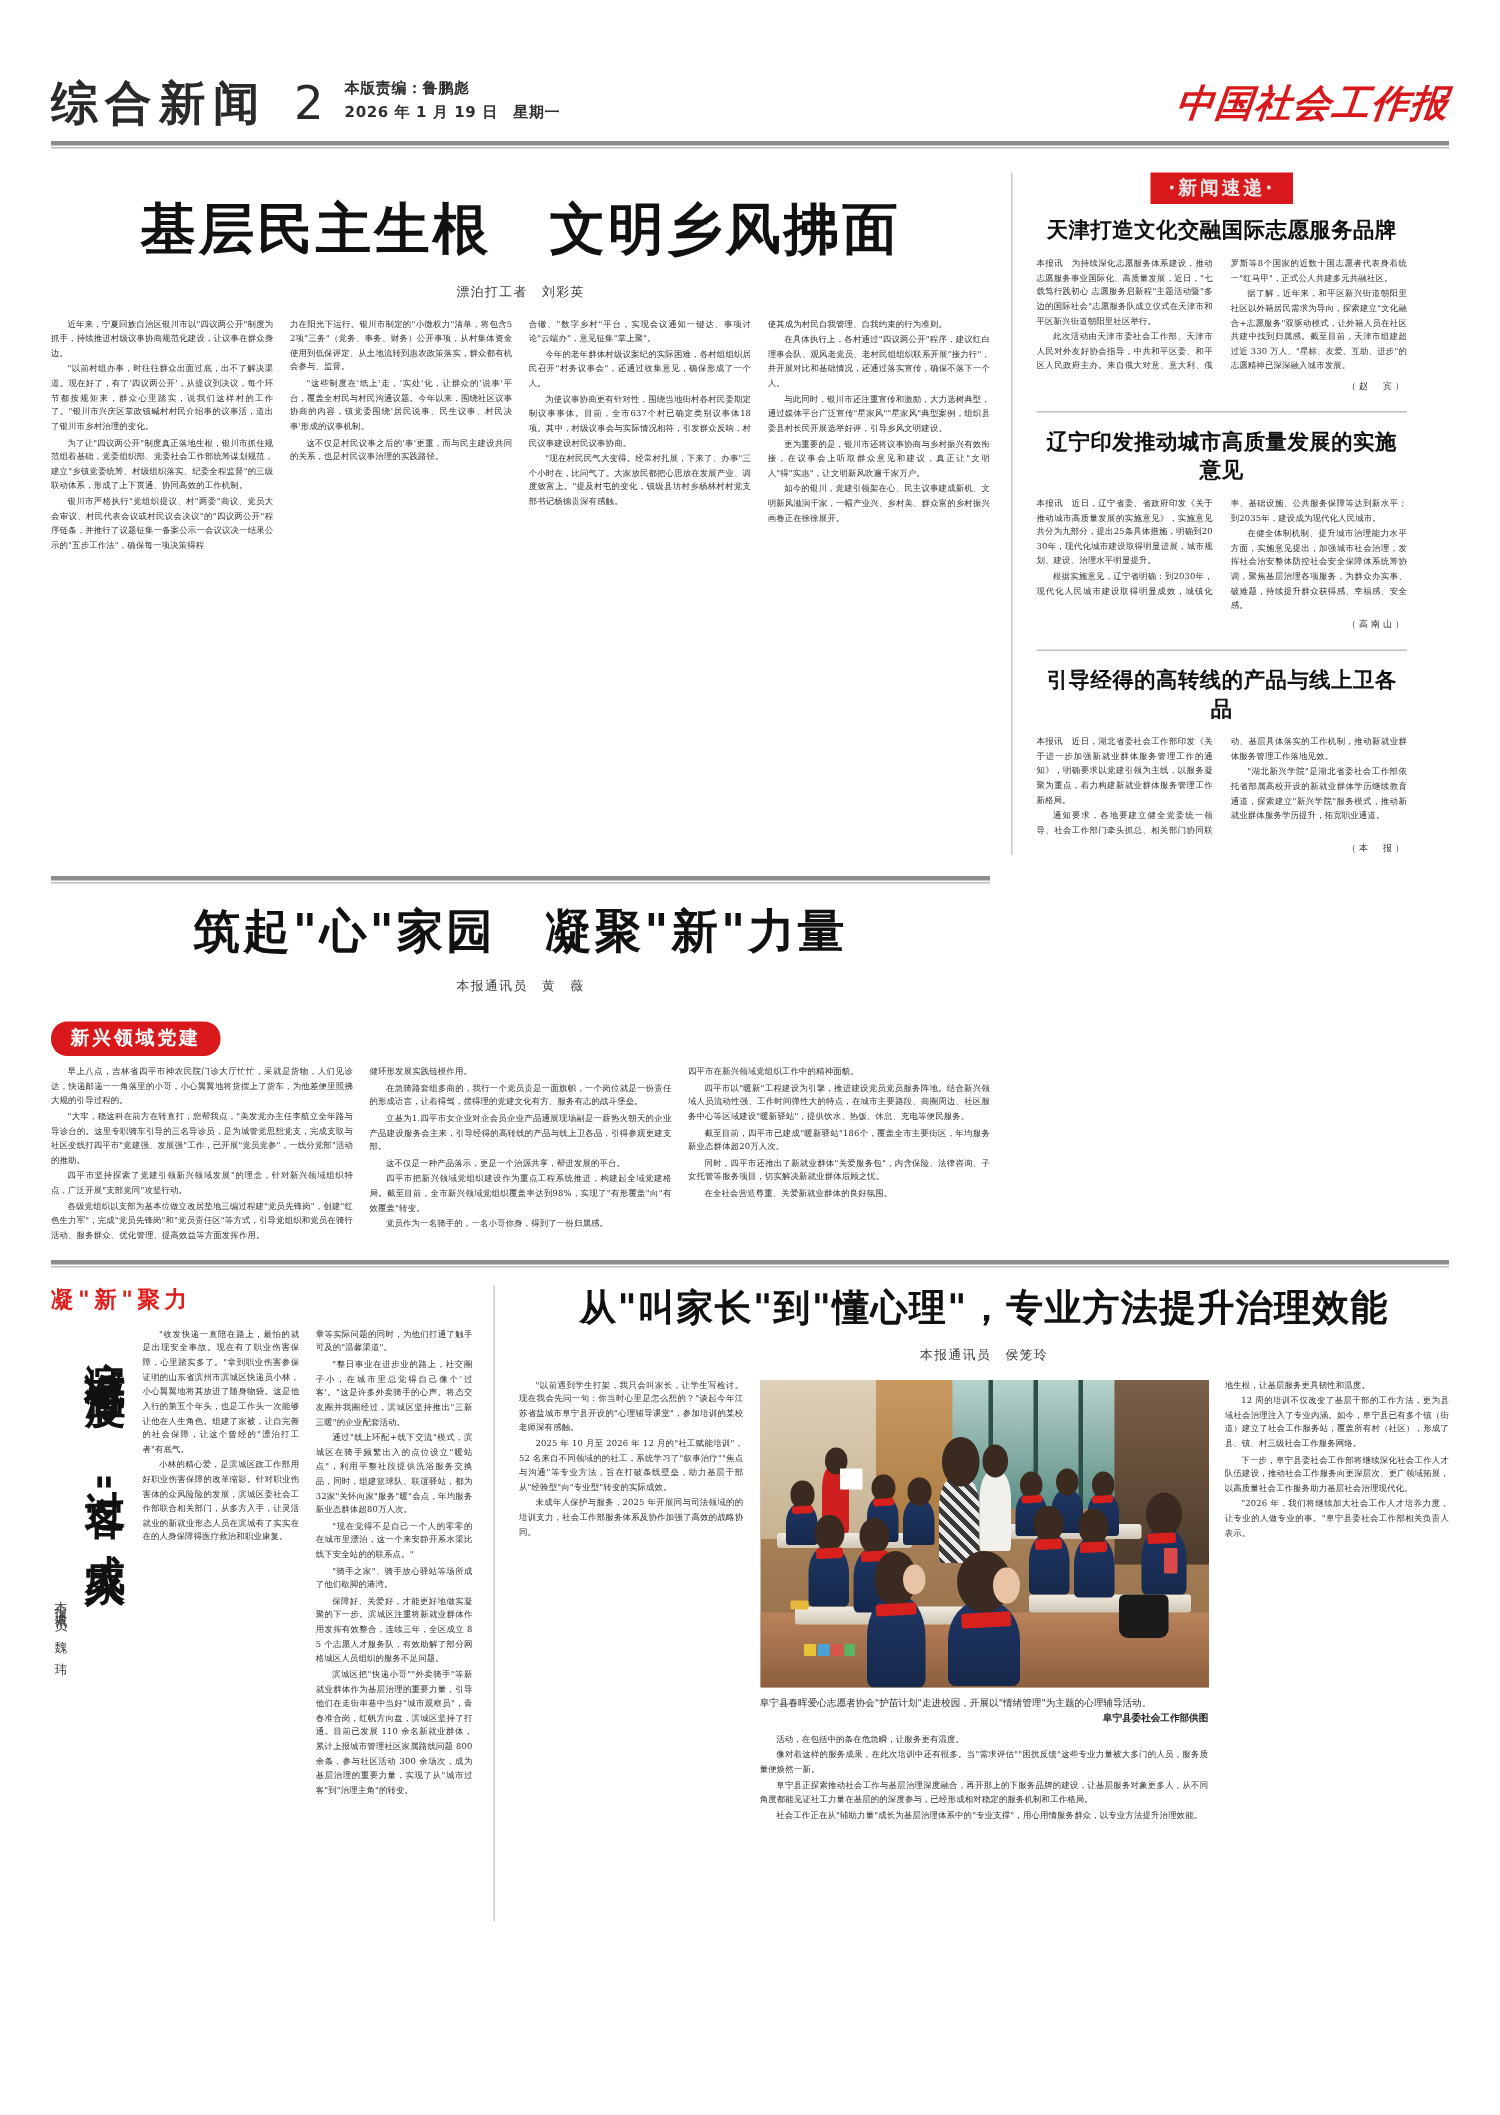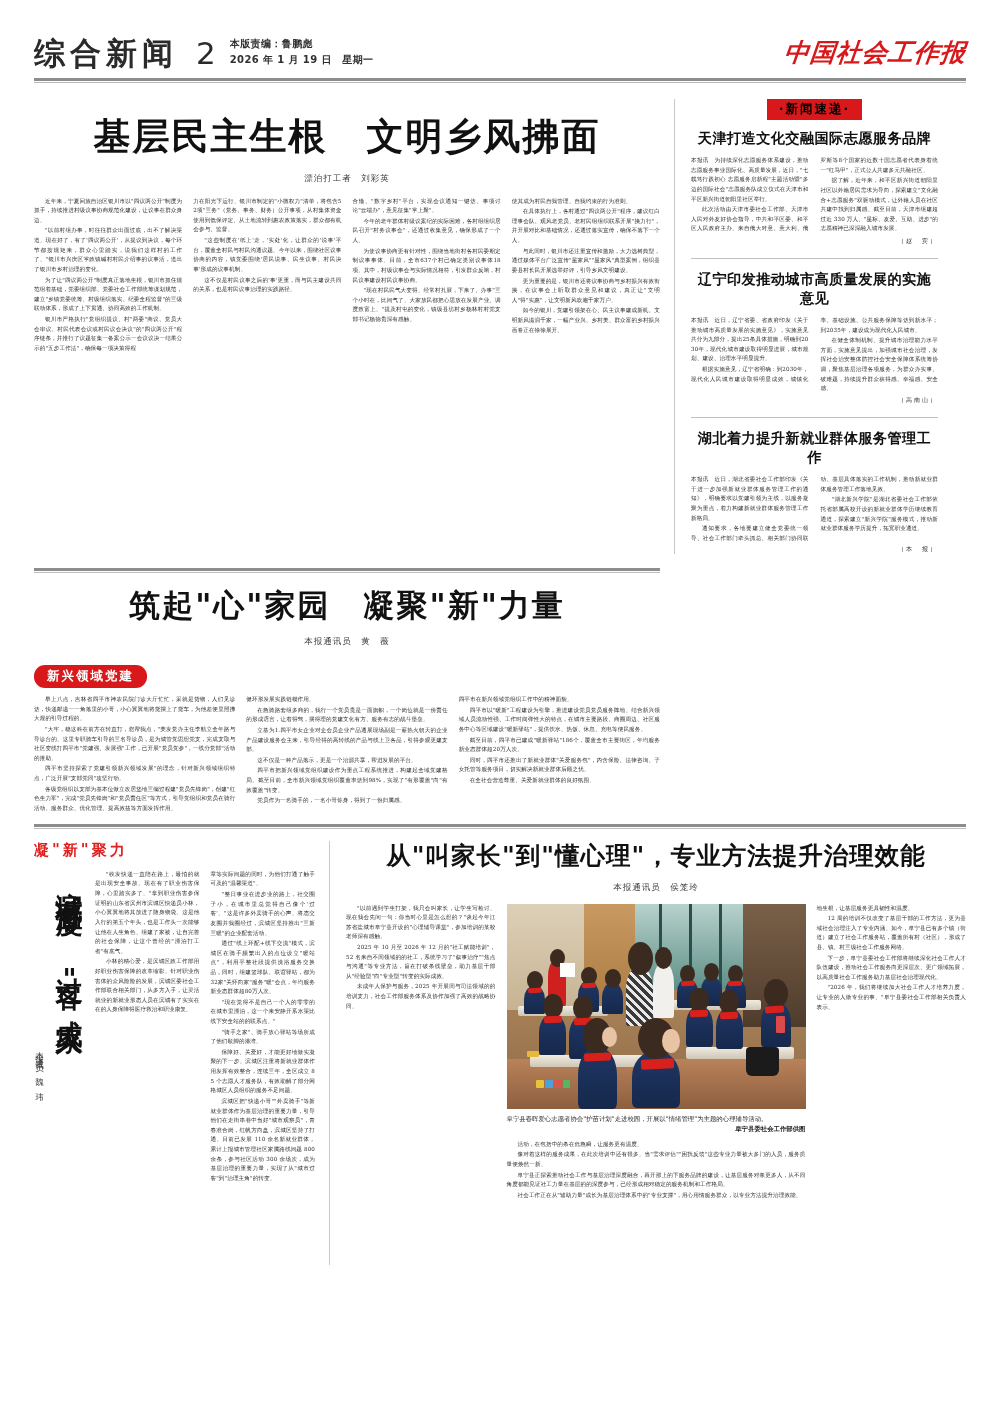--- a/index.html
+++ b/index.html
@@ -5,21 +5,21 @@
   * { box-sizing: border-box; }
   html, body { margin:0; padding:0; }
   body {
     width:1000px; height:1410px;
     background:#ffffff;
     font-family:"DejaVu Sans","Liberation Sans",sans-serif;
     color:#1a1a1a;
     position:relative;
     overflow:hidden;
   }
-  .page { width:1000px; height:1410px; position:relative; padding:0 34px; }
+  .page { width:1000px; height:1410px; position:relative; padding:16px 34px; }
 
   
   .masthead { display:flex; align-items:flex-end; justify-content:space-between; padding-top:36px; }
   .mh-left { display:flex; align-items:flex-end; gap:14px; }
   .mh-section {
     font-family:"DejaVu Serif","Liberation Serif",serif;
     font-size:31px; font-weight:700; letter-spacing:5px; color:#2a2a2a; line-height:1;
   }
   .mh-pageno {
     font-family:"DejaVu Sans","Liberation Sans",sans-serif;
@@ -83,21 +83,21 @@
   .cols4 { display:flex; gap:11px; }
   .cols4 > div { flex:1 1 0; min-width:0; }
   .cols3 { display:flex; gap:11px; }
   .cols3 > div { flex:1 1 0; min-width:0; }
   .cols2 { display:flex; gap:11px; }
   .cols2 > div { flex:1 1 0; min-width:0; }
 
   
   .sb-banner { display:flex; justify-content:center; margin-bottom:9px; }
   .sb-banner span {
-    background:#d8181b; color:#000000; font-size:12.5px; font-weight:700;
+    background:#d8181b; color:#e5e5e5; font-size:12.5px; font-weight:700;
     padding:2px 12px; letter-spacing:2px;
     font-family:"DejaVu Sans","Liberation Sans",sans-serif;
   }
   .sb-title {
     font-family:"DejaVu Serif","Liberation Serif",serif;
     font-size:14.2px; font-weight:700; text-align:center; color:#111;
     line-height:1.35; letter-spacing:.4px; margin-bottom:8px;
   }
   .sb-body { column-count:2; column-gap:12px; }
   .sb-rule { height:1px; background:#c0c0c0; margin:12px 0 11px 0; }
@@ -249,21 +249,21 @@
       <div class="sb-body">
         <div class="body-col">
           <p class="nohang">本报讯　近日，辽宁省委、省政府印发《关于推动城市高质量发展的实施意见》，实施意见共分为九部分，提出25条具体措施，明确到2030年，现代化城市建设取得明显进展，城市规划、建设、治理水平明显提升。</p>
           <p>根据实施意见，辽宁省明确：到2030年，现代化人民城市建设取得明显成效，城镇化率、基础设施、公共服务保障等达到新水平；到2035年，建设成为现代化人民城市。</p>
           <p>在健全体制机制、提升城市治理能力水平方面，实施意见提出，加强城市社会治理，发挥社会治安整体防控社会安全保障体系统筹协调，聚焦基层治理各项服务，为群众办实事、破难题，持续提升群众获得感、幸福感、安全感。</p>
         </div>
       </div>
       <div class="signoff">（高南山）</div>
       <div class="sb-rule"></div>
 
-      <div class="sb-title">湖北着力提升新就业群体服务管理工作</div>
+      <div class="sb-title">引导经得的高转线的产品与线上卫各品</div>
       <div class="sb-body">
         <div class="body-col">
           <p class="nohang">本报讯　近日，湖北省委社会工作部印发《关于进一步加强新就业群体服务管理工作的通知》，明确要求以党建引领为主线，以服务凝聚为重点，着力构建新就业群体服务管理工作新格局。</p>
           <p>通知要求，各地要建立健全党委统一领导、社会工作部门牵头抓总、相关部门协同联动、基层具体落实的工作机制，推动新就业群体服务管理工作落地见效。</p>
           <p>"湖北新兴学院"是湖北省委社会工作部依托省部属高校开设的新就业群体学历继续教育通道，探索建立"新兴学院"服务模式，推动新就业群体服务学历提升，拓宽职业通道。</p>
         </div>
       </div>
       <div class="signoff">（本　报）</div>
     </div>
   </div>

